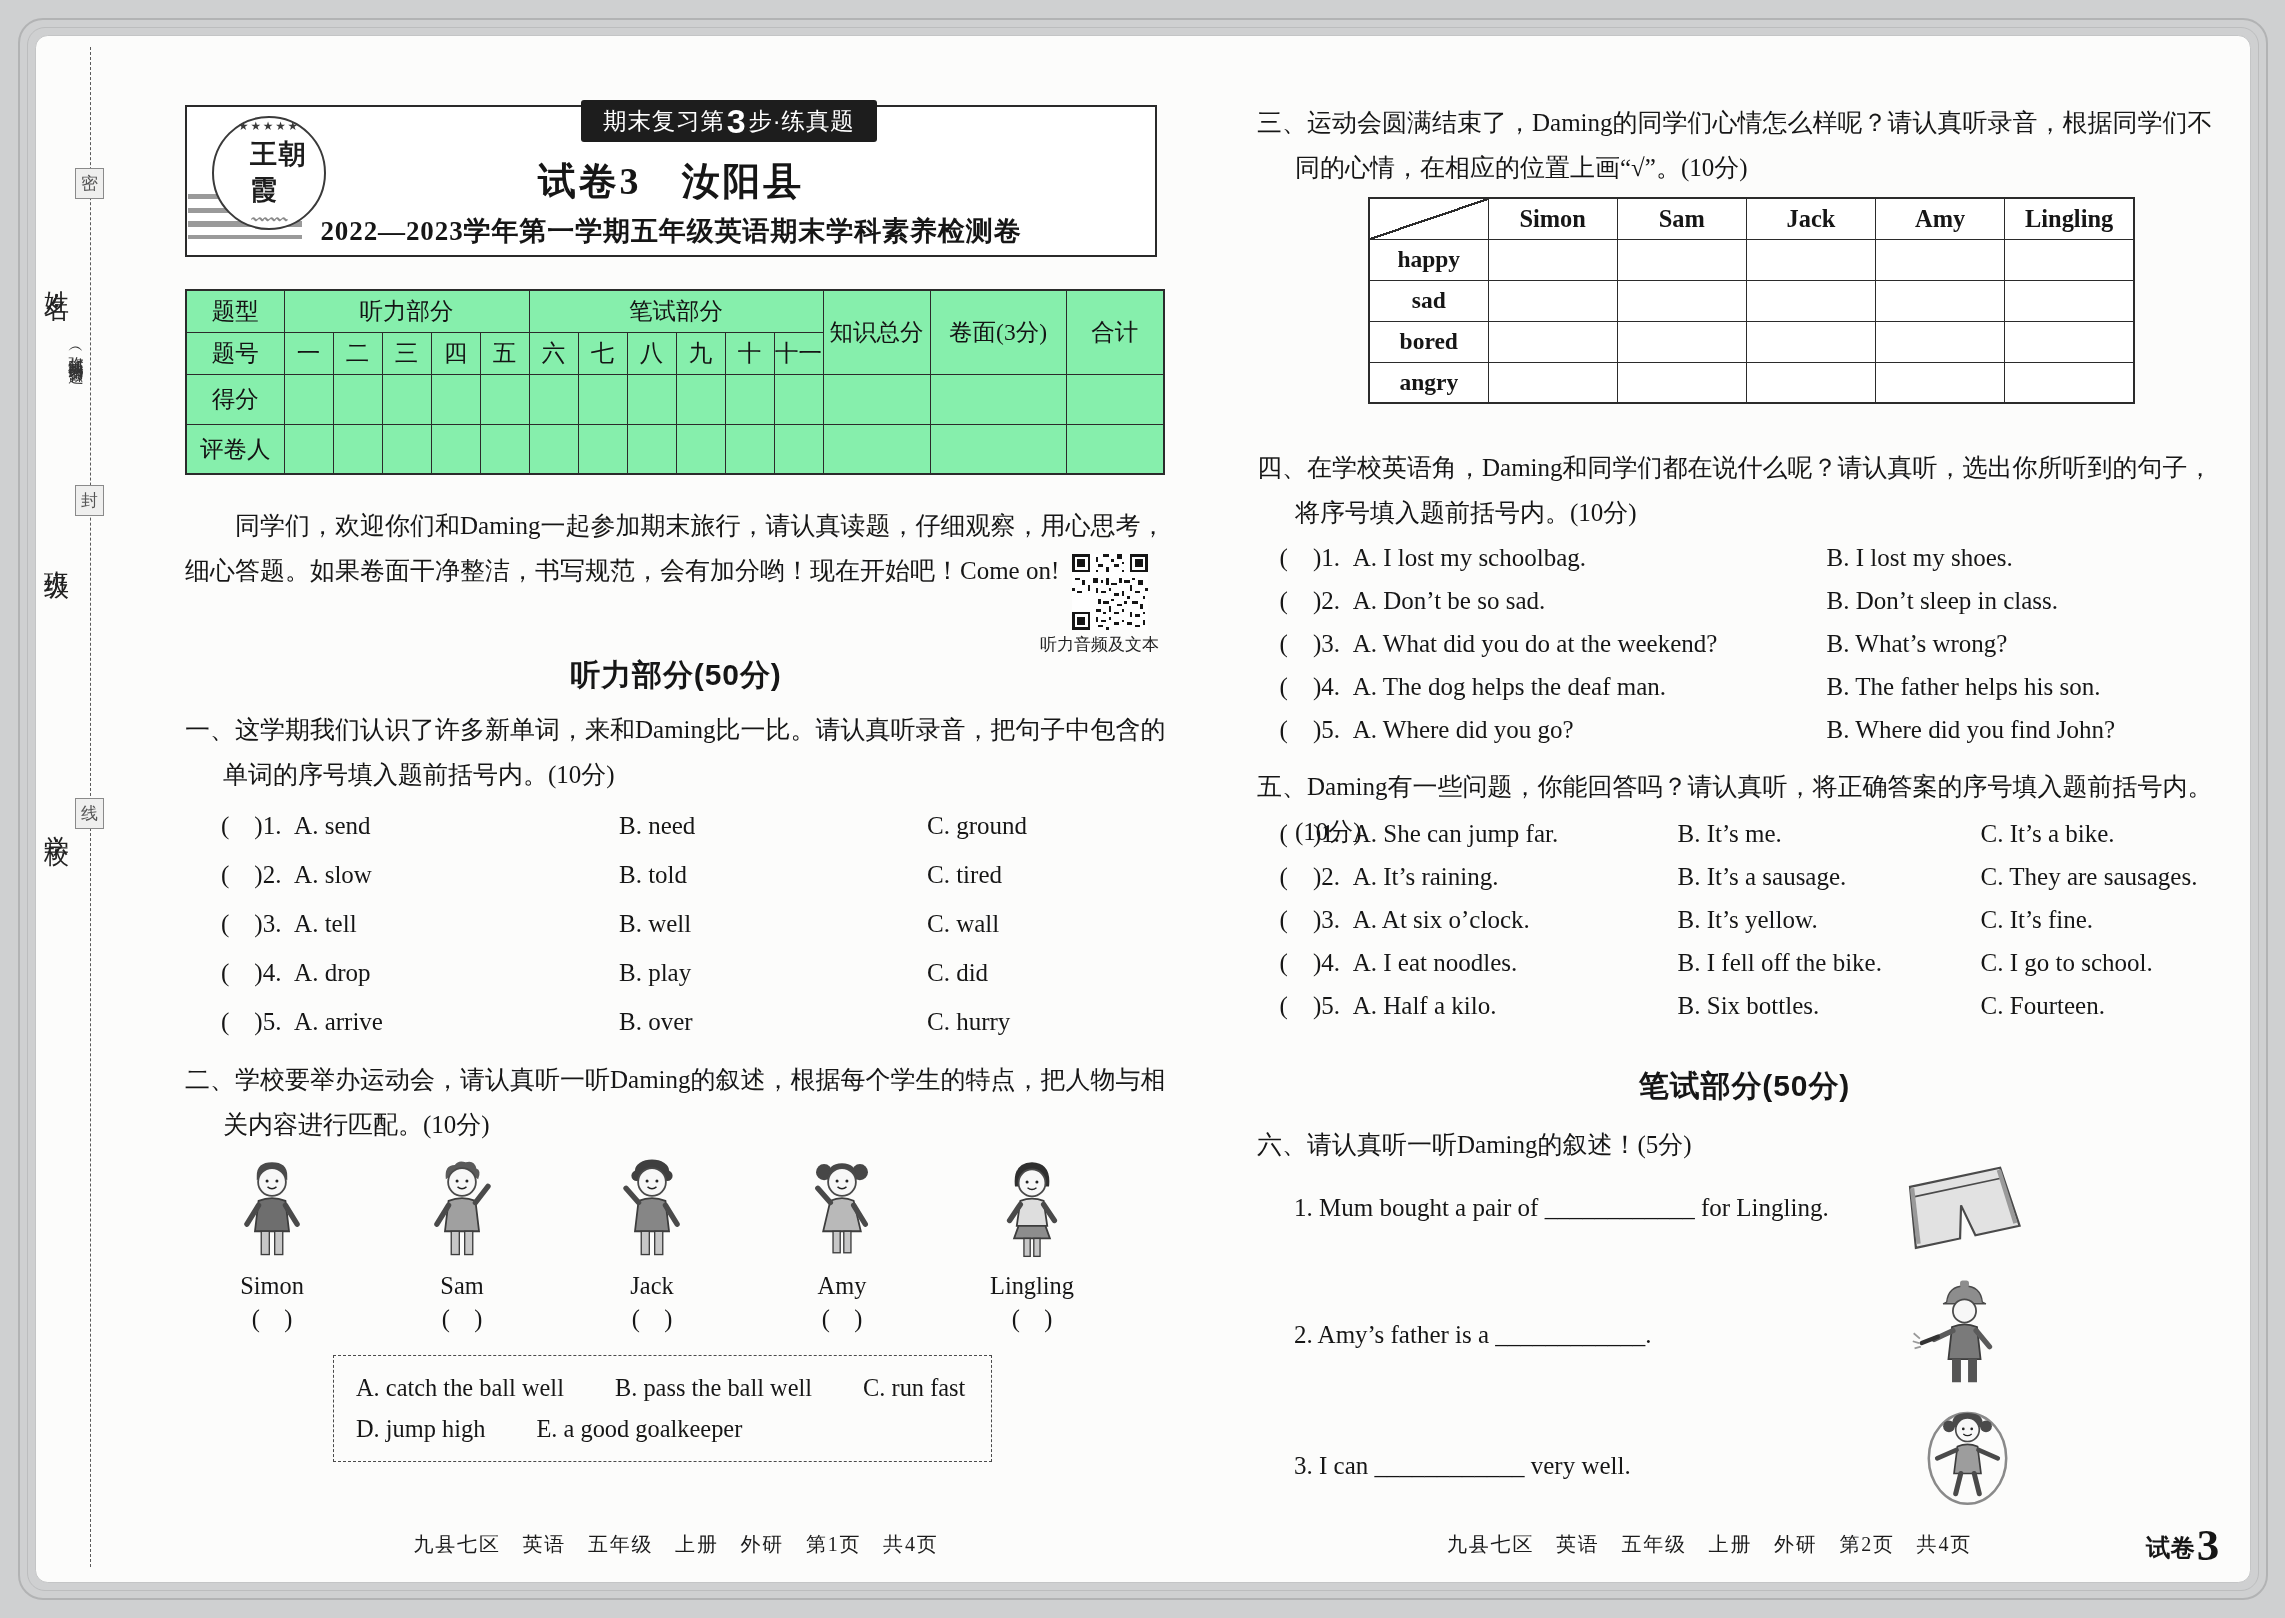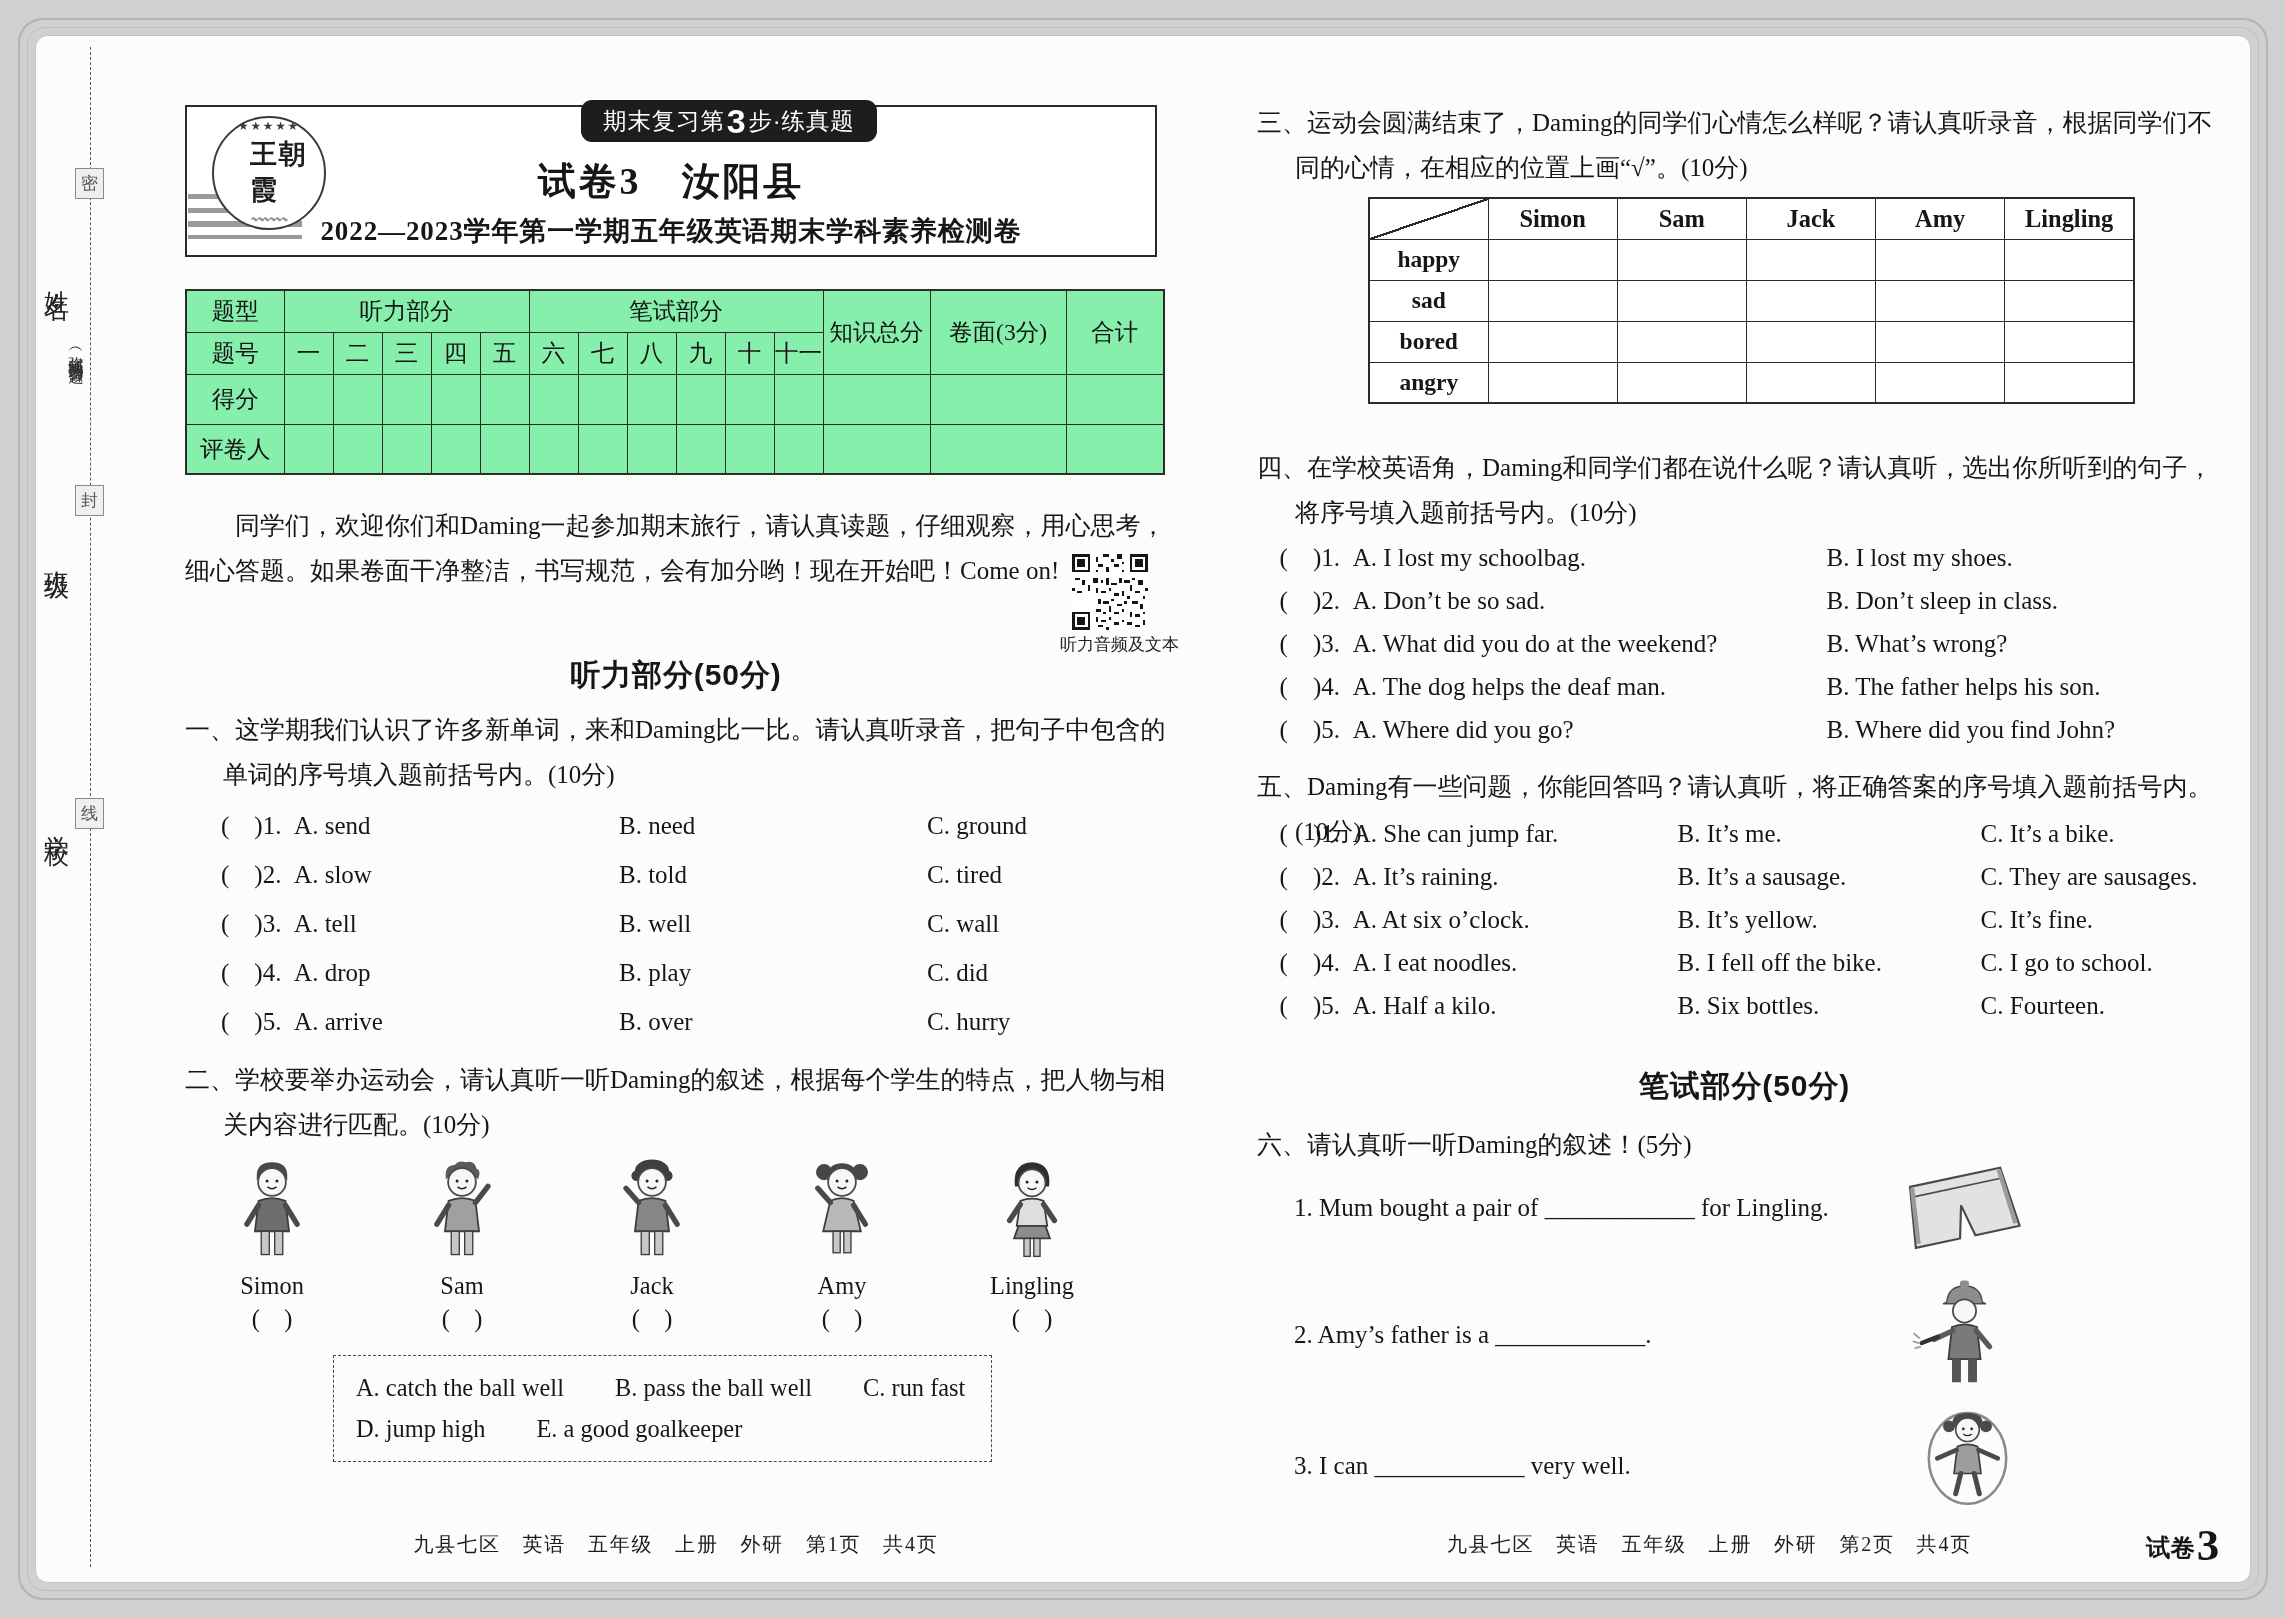--- a/index.html
+++ b/index.html
@@ -13,21 +13,21 @@
   .abs { position:absolute; }
 
   
   .fold-line { left:90px; top:47px; height:1520px; width:0; border-left:1.8px dashed #5a5a5a; }
   .vlabel { writing-mode:vertical-rl; text-orientation:upright; font-size:25px; letter-spacing:5.4px; color:#222; }
   .fold-note { writing-mode:vertical-rl; text-orientation:upright; font-size:15.4px; letter-spacing:1.8px; color:#333; }
   .seal { width:29px; height:31px; border:0.9px solid #8a8a8a; background:#efefee; display:flex; align-items:center; justify-content:center; font-size:17px; color:#555; }
 
   
   .header-box { left:185px; top:105px; width:972px; height:152px; border:2.7px solid #2a2a2a; background:#fff; }
-  .badge { left:581px; top:100px; height:42px; padding:0 22px; background:#1d1d1d; color:#fff; border-radius:11px;
+  .badge { left:581px; top:100px; height:42px; padding:0 22px; background:#1d1d1d; color:#fff; border-radius:3px;
            display:flex; align-items:center; font-size:23.5px; font-family:"Liberation Sans",sans-serif; letter-spacing:0.9px; z-index:3; }
   .badge-num { font-size:34px; font-weight:bold; margin:0 1.8px; }
   .logo-stripes { left:188px; top:194px; width:114px; height:45px;
            background:repeating-linear-gradient(180deg,#9a9a9a 0 5.4px,transparent 5.4px 13.6px); z-index:1; }
   .logo-circle { left:212px; top:116px; width:114px; height:114px; border:2.7px solid #3a3a3a; border-radius:50%;
            background:#fff; z-index:2; display:flex; flex-direction:column; align-items:center; justify-content:center; }
   .logo-stars { font-size:11.8px; color:#3a3a3a; letter-spacing:1.8px; margin-bottom:1.8px; }
   .logo-name { font-size:27px; font-weight:bold; letter-spacing:1.8px; color:#1c1c1c;margin-left:36px; }
   .logo-waves { font-size:12.7px; color:#8a8a8a; letter-spacing:-0.9px; }
   .title { left:185px; top:156px; width:972px; text-align:center; font-size:38px; font-weight:bold; letter-spacing:2.7px; z-index:2; }
@@ -35,21 +35,21 @@
 
   
   .score-table { left:185px; top:289px; }
   .score-table table { border-collapse:collapse; table-layout:fixed; width:975px; background:#86efac;
            font-size:23.5px; color:#141414; border:2.7px solid #2b2b2b; }
   .score-table td { border:1.6px solid #2b2b2b; text-align:center; height:42px; padding:0; }
   .score-table tr.tall td { height:50px; }
 
   .intro { left:185px; top:503px; width:984px; font-size:25px; line-height:1.8; text-indent:2em; }
   .qr { left:1072px; top:554px; width:76px; height:76px; }
-  .qr-label { left:1040px; top:633px; width:139px; text-align:right; font-size:17px; color:#222; }
+  .qr-label { left:1040px; top:633px; width:139px; text-align:left; font-size:17px; color:#222; }
 
   .section-head { text-align:center; font-size:30px; font-weight:bold; font-family:"Liberation Sans",sans-serif; letter-spacing:0.9px; }
   .stem { font-size:25px; line-height:1.8; padding-left:38px; text-indent:-38px; }
 
   .qrow { display:grid; align-items:center; font-size:25px; }
   .q1-grid { left:185px; top:801px; width:986px; }
   .q1-grid .qrow { grid-template-columns:398px 308px 1fr; padding-left:36px; height:49px; }
   .q4-grid { left:1257px; top:536px; width:986px; }
   .q4-grid .qrow { grid-template-columns:547px 1fr; padding-left:22.6px; height:43px; }
   .q5-grid { left:1257px; top:812px; width:986px; }

